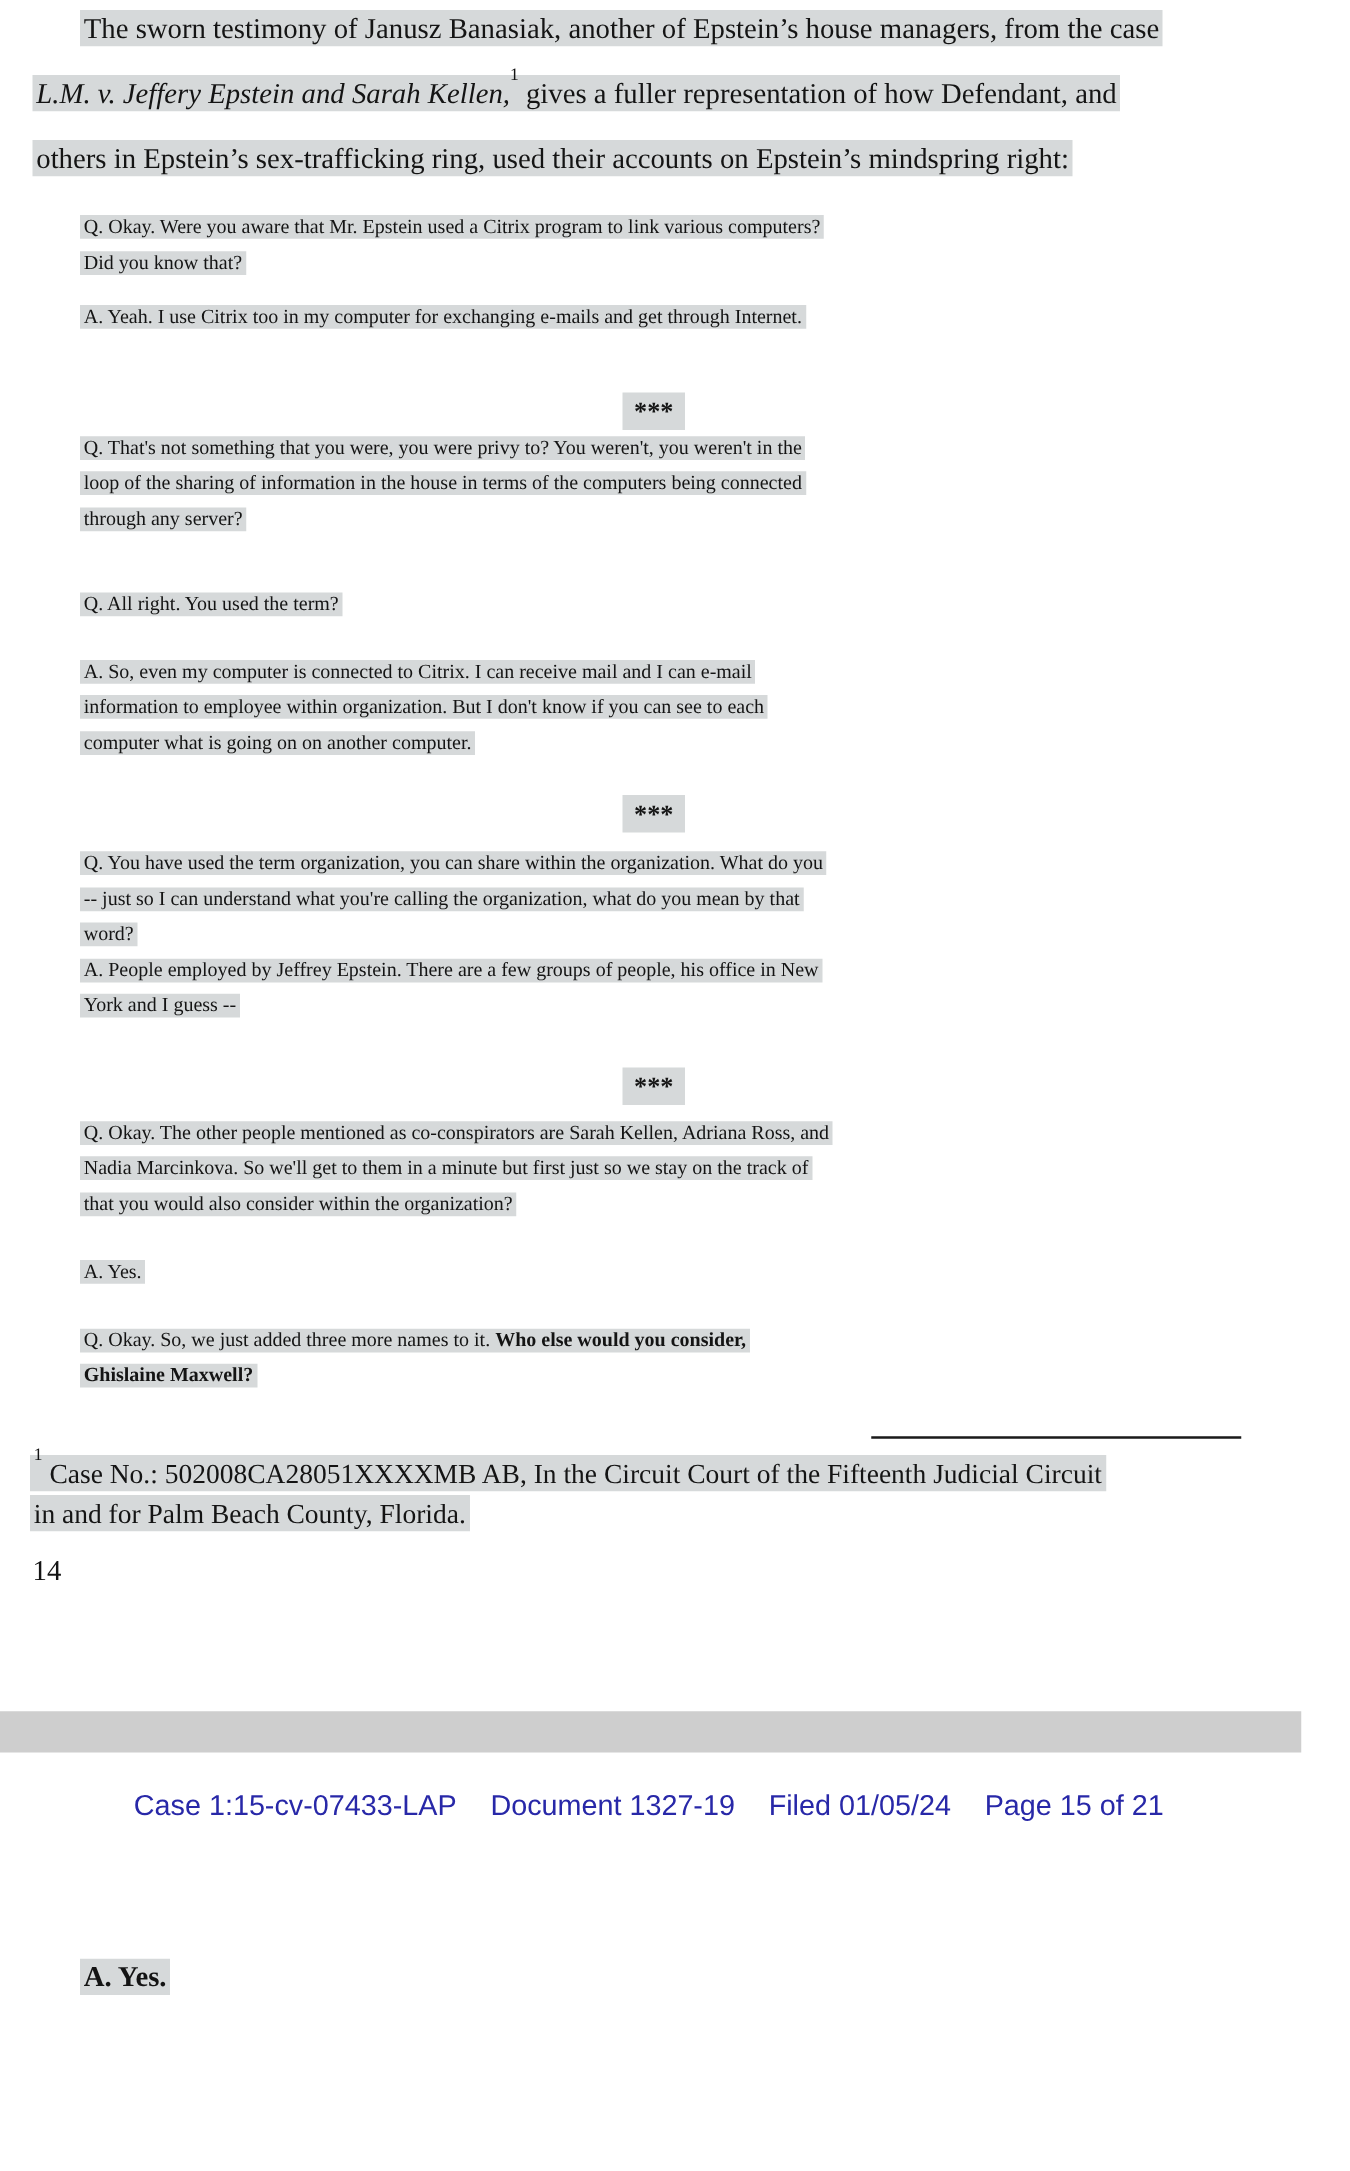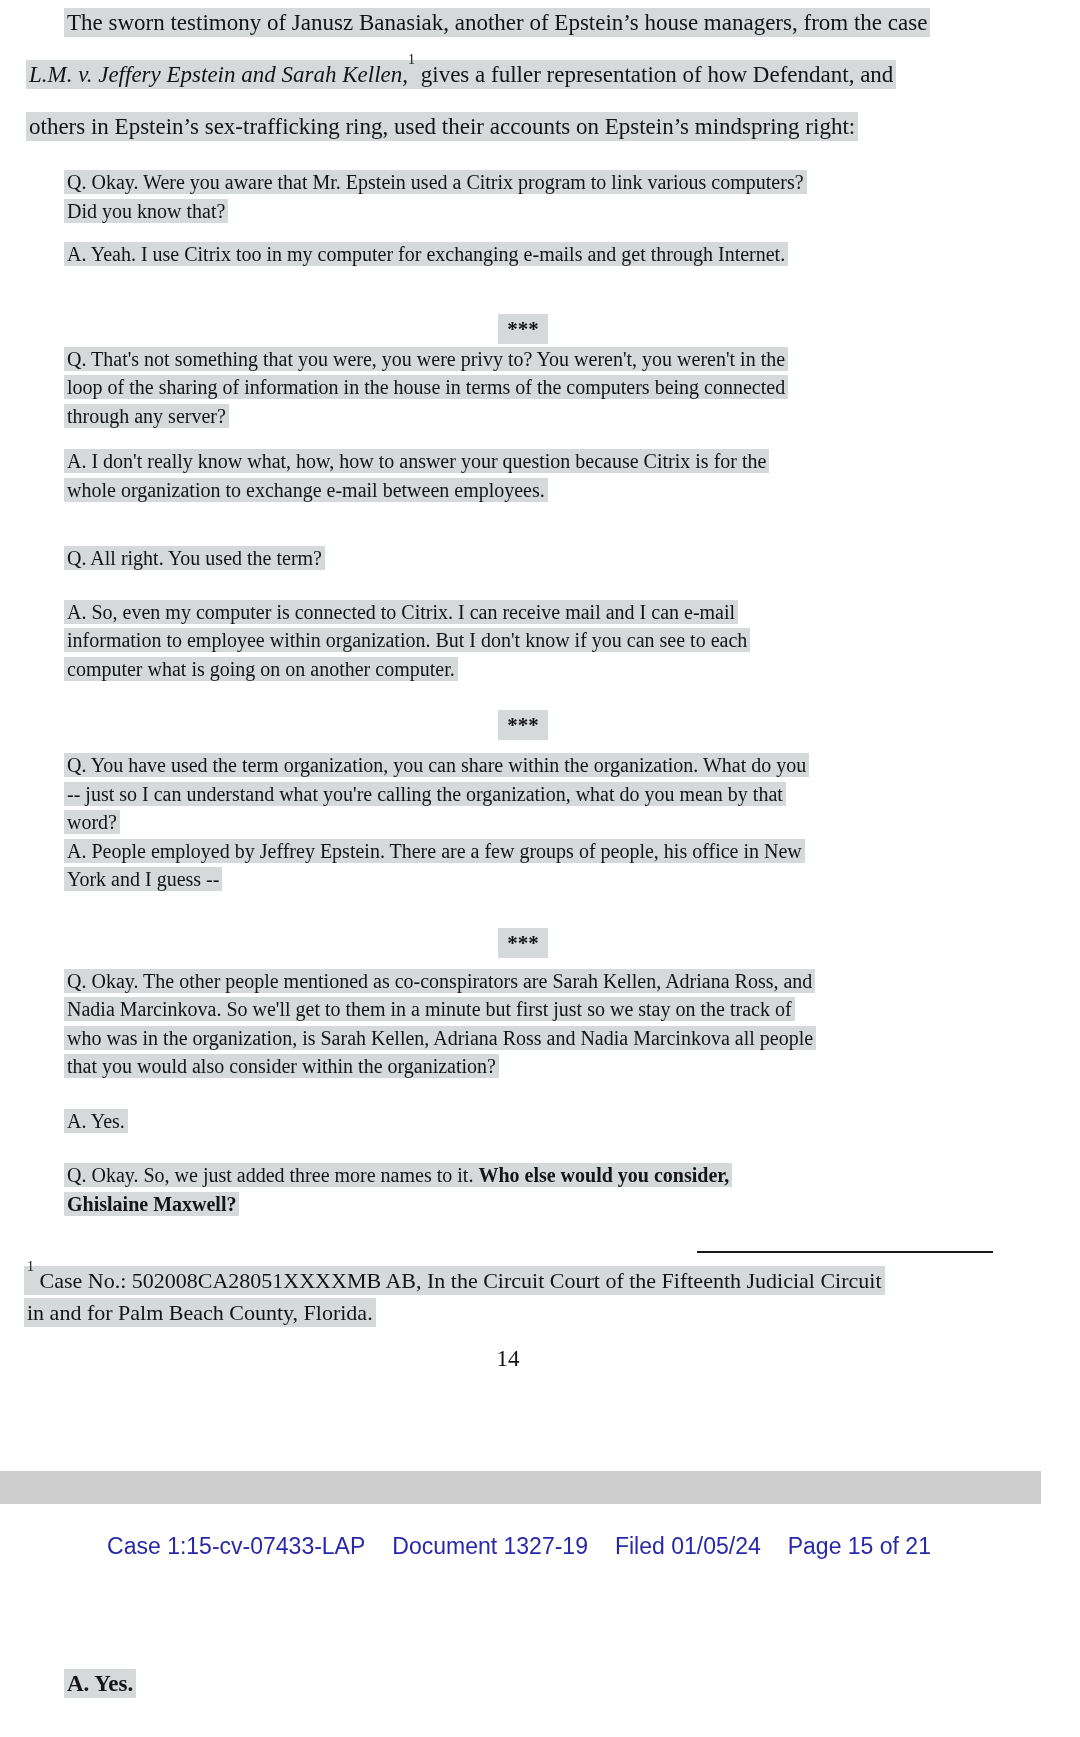--- a/index.html
+++ b/index.html
@@ -37,21 +37,21 @@
     top: -9px;
   }
   
   .qa {
     margin-left: 64px;
     margin-right: 40px;
   }
   .qa .line {
     height: 28.5px;
     line-height: 28.5px;
-    font-size: 20px;
+    font-size: 16px;
     white-space: nowrap;
   }
   .qa .line .hl { padding: 1px 3px; }
   .mt-q1 { margin-top: 27px; }
   .mt-a1 { margin-top: 15px; }
   .mt-a2 { margin-top: 17px; }
   .mt-q3 { margin-top: 40px; }
   .mt-a3 { margin-top: 25px; }
   .mt-q4 { margin-top: 15px; }
   .mt-a4 { margin-top: 0; }
@@ -84,21 +84,20 @@
   .footnote { margin-top: 12px; margin-left: 24px; margin-right: 40px; }
   .footnote .fn-line {
     height: 32px;
     line-height: 32px;
     font-size: 22px;
     white-space: nowrap;
   }
   
   .page-number {
     margin-top: 15px;
-    text-align: center;
     margin-left: 26px;
     margin-right: 90px;
     height: 29px;
     line-height: 29px;
     font-size: 23px;
   }
   
   .gray-bar {
     margin-top: 98px;
     width: 1041px;
@@ -157,24 +156,20 @@
   <div class="separator sep1">
     <span class="hl">***</span>
   </div>
 
   <div class="qa" style="margin-top:5px;">
     <div class="line"><span class="hl">Q. That's not something that you were, you were privy to? You weren't, you weren't in the</span></div>
     <div class="line"><span class="hl">loop of the sharing of information in the house in terms of the computers being connected</span></div>
     <div class="line"><span class="hl">through any server?</span></div>
   </div>
 
-  <div class="qa mt-a2">
-    <div class="line"><span class="hl">A. I don't really know what, how, how to answer your question because Citrix is for the</span></div>
-    <div class="line"><span class="hl">whole organization to exchange e-mail between employees.</span></div>
-  </div>
 
   <div class="qa mt-q3">
     <div class="line"><span class="hl">Q. All right. You used the term?</span></div>
   </div>
 
   <div class="qa mt-a3">
     <div class="line"><span class="hl">A. So, even my computer is connected to Citrix. I can receive mail and I can e-mail</span></div>
     <div class="line"><span class="hl">information to employee within organization. But I don't know if you can see to each</span></div>
     <div class="line"><span class="hl">computer what is going on on another computer.</span></div>
   </div>
@@ -194,21 +189,20 @@
     <div class="line"><span class="hl">York and I guess --</span></div>
   </div>
 
   <div class="separator sep3">
     <span class="hl">***</span>
   </div>
 
   <div class="qa mt-q5">
     <div class="line"><span class="hl">Q. Okay. The other people mentioned as co-conspirators are Sarah Kellen, Adriana Ross, and</span></div>
     <div class="line"><span class="hl">Nadia Marcinkova. So we'll get to them in a minute but first just so we stay on the track of</span></div>
-    <div class="line"><span class="hl">who was in the organization, is Sarah Kellen, Adriana Ross and Nadia Marcinkova all people</span></div>
     <div class="line"><span class="hl">that you would also consider within the organization?</span></div>
   </div>
 
   <div class="qa mt-a5">
     <div class="line"><span class="hl">A. Yes.</span></div>
   </div>
 
   <div class="qa mt-q6">
     <div class="line">
       <span class="hl"><span>Q. Okay. So, we just added three more names to it. </span><b>Who else would you consider,</b></span>

